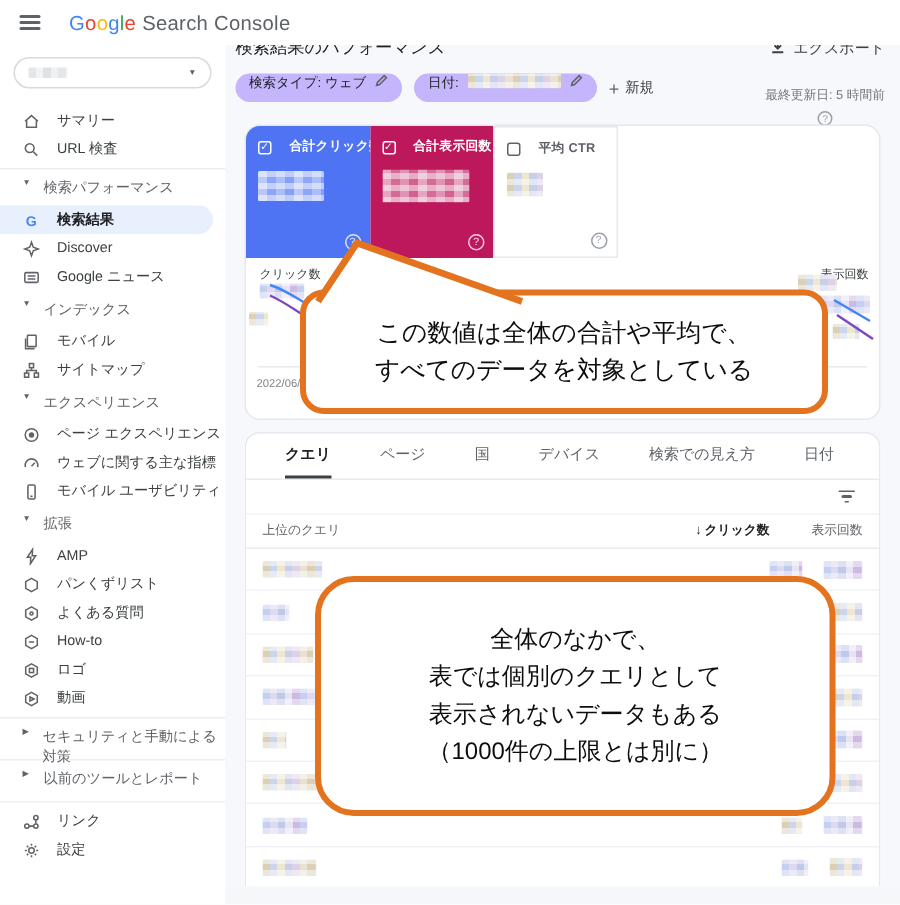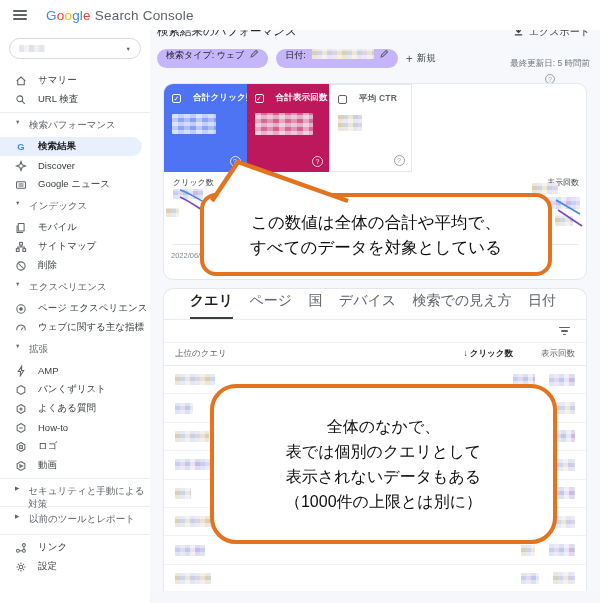--- a/index.html
+++ b/index.html
@@ -102,21 +102,21 @@
     font-size:16.5px; line-height:25px; }
   .callout2 { left:60px; top:366px; width:347px; height:160px; border-radius:26px;
     font-size:16px; line-height:25px; border-width:4.5px; }
   .tail1 { position:absolute; left:40px; top:138px; z-index:26; }
 
   
   .table-panel { position:absolute; left:13px; top:270px; width:424px; height:303px; background:#fff;
     border:1px solid #e5e8ee; border-bottom:none; border-radius:10px 10px 0 0; overflow:hidden; }
   .tabs { height:31px; display:flex; align-items:flex-end; justify-content:space-between;
     padding:0 30px 0 26px; border-bottom:1px solid #e8ebef; }
-  .tab { font-size:14px; color:#5f6368; padding-bottom:9px; cursor:pointer; white-space:nowrap; }
+  .tab { font-size:10px; color:#5f6368; padding-bottom:9px; cursor:pointer; white-space:nowrap; }
   .tab.active { color:#202124; font-weight:bold; border-bottom:2px solid #3c4043; padding-bottom:7px; }
   .filter-bar { height:22px; display:flex; justify-content:flex-end; align-items:center;
     padding-right:16px; }
   .funnel { display:flex; flex-direction:column; align-items:center; gap:2px; cursor:pointer; }
   .funnel i { display:block; height:1.4px; background:#5f6368; border-radius:1px; }
   .funnel i:nth-child(1){ width:11px; } .funnel i:nth-child(2){ width:7px; } .funnel i:nth-child(3){ width:3px; }
   .thead { height:24px; display:flex; align-items:center; font-size:8.5px; color:#5f6368;
     padding:0 11px; border-top:1px solid #f0f2f5; border-bottom:1px solid #e8ebef; }
   .col-q { flex:1; }
   .col-c { width:80px; text-align:right; color:#202124; font-weight:bold; cursor:pointer; }
@@ -217,29 +217,20 @@
         <span class="sb-ic">
             <svg viewBox="0 0 14 14">
               <rect x="5.4" y="1.6" width="3.2" height="3.2"></rect>
               <rect x="1.6" y="9" width="3.2" height="3.2"></rect>
               <rect x="9.2" y="9" width="3.2" height="3.2"></rect>
               <path d="M7 4.8 V7 M3.2 9 V7 H10.8 V9"></path>
             </svg>
           </span>
         <span>サイトマップ</span>
       </div>
-      <div class="sb-item">
-        <span class="sb-ic">
-            <svg viewBox="0 0 14 14">
-              <circle cx="7" cy="7" r="4.8"></circle>
-              <path d="M3.8 3.8 L10.2 10.2"></path>
-            </svg>
-          </span>
-        <span>削除</span>
-      </div>
 
       <div class="sb-sec">
         <span class="sb-caret">▼</span>
         <span>エクスペリエンス</span>
       </div>
       <div class="sb-item">
         <span class="sb-ic">
             <svg viewBox="0 0 14 14">
               <circle cx="7" cy="7" r="4.9"></circle>
               <circle cx="7" cy="7" r="1.5" fill="#5f6368"></circle>
@@ -248,20 +239,29 @@
         <span>ページ エクスペリエンス</span>
       </div>
       <div class="sb-item">
         <span class="sb-ic">
             <svg viewBox="0 0 14 14">
               <path d="M2.2 9.8 A5 5 0 1 1 11.8 9.8"></path>
               <path d="M7 9.2 L9.6 6.4"></path>
             </svg>
           </span>
         <span>ウェブに関する主な指標</span>
+      </div>
+      <div class="sb-item">
+        <span class="sb-ic">
+            <svg viewBox="0 0 14 14">
+              <rect x="4.2" y="1.6" width="5.6" height="10.8" rx="1.2"></rect>
+              <path d="M6.2 10.4 H7.8"></path>
+            </svg>
+          </span>
+        <span>モバイル ユーザビリティ</span>
       </div>
 
       <div class="sb-sec">
         <span class="sb-caret">▼</span>
         <span>拡張</span>
       </div>
       <div class="sb-item">
         <span class="sb-ic">
             <svg viewBox="0 0 14 14">
               <path d="M7.8 1.4 L3.8 7.6 H6.4 L6.2 12.6 L10.2 6.4 H7.6 Z"></path>

